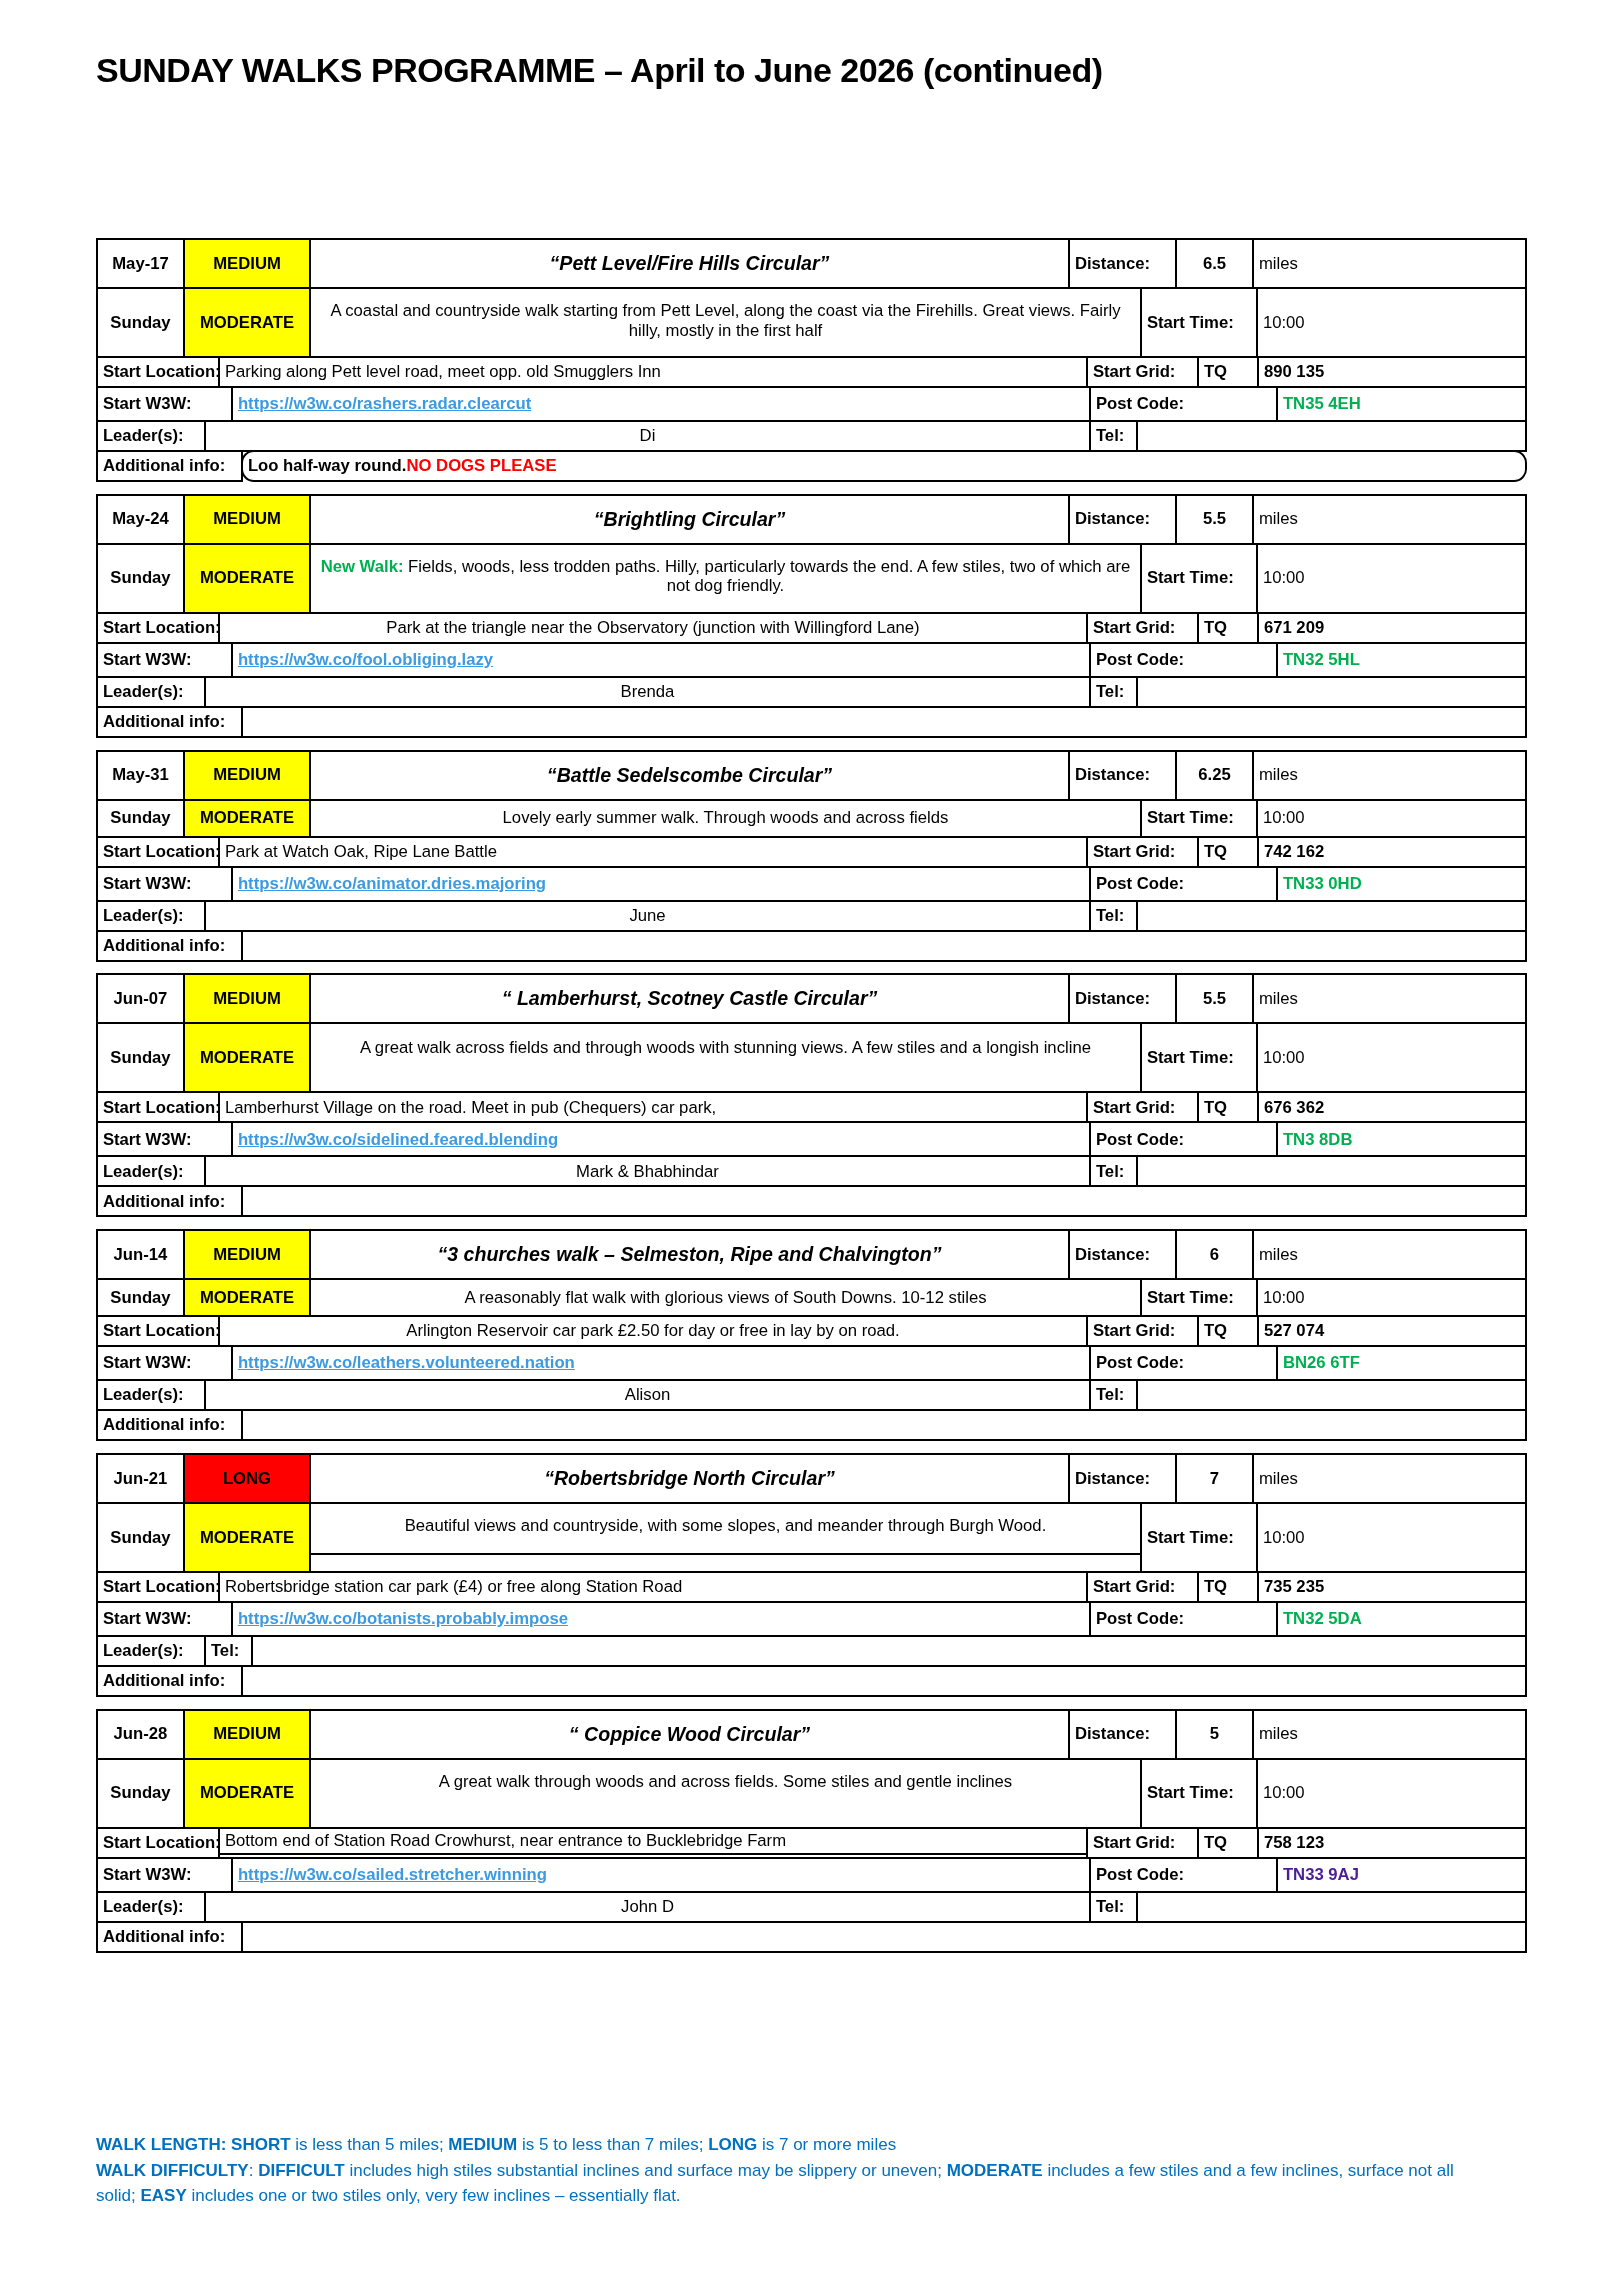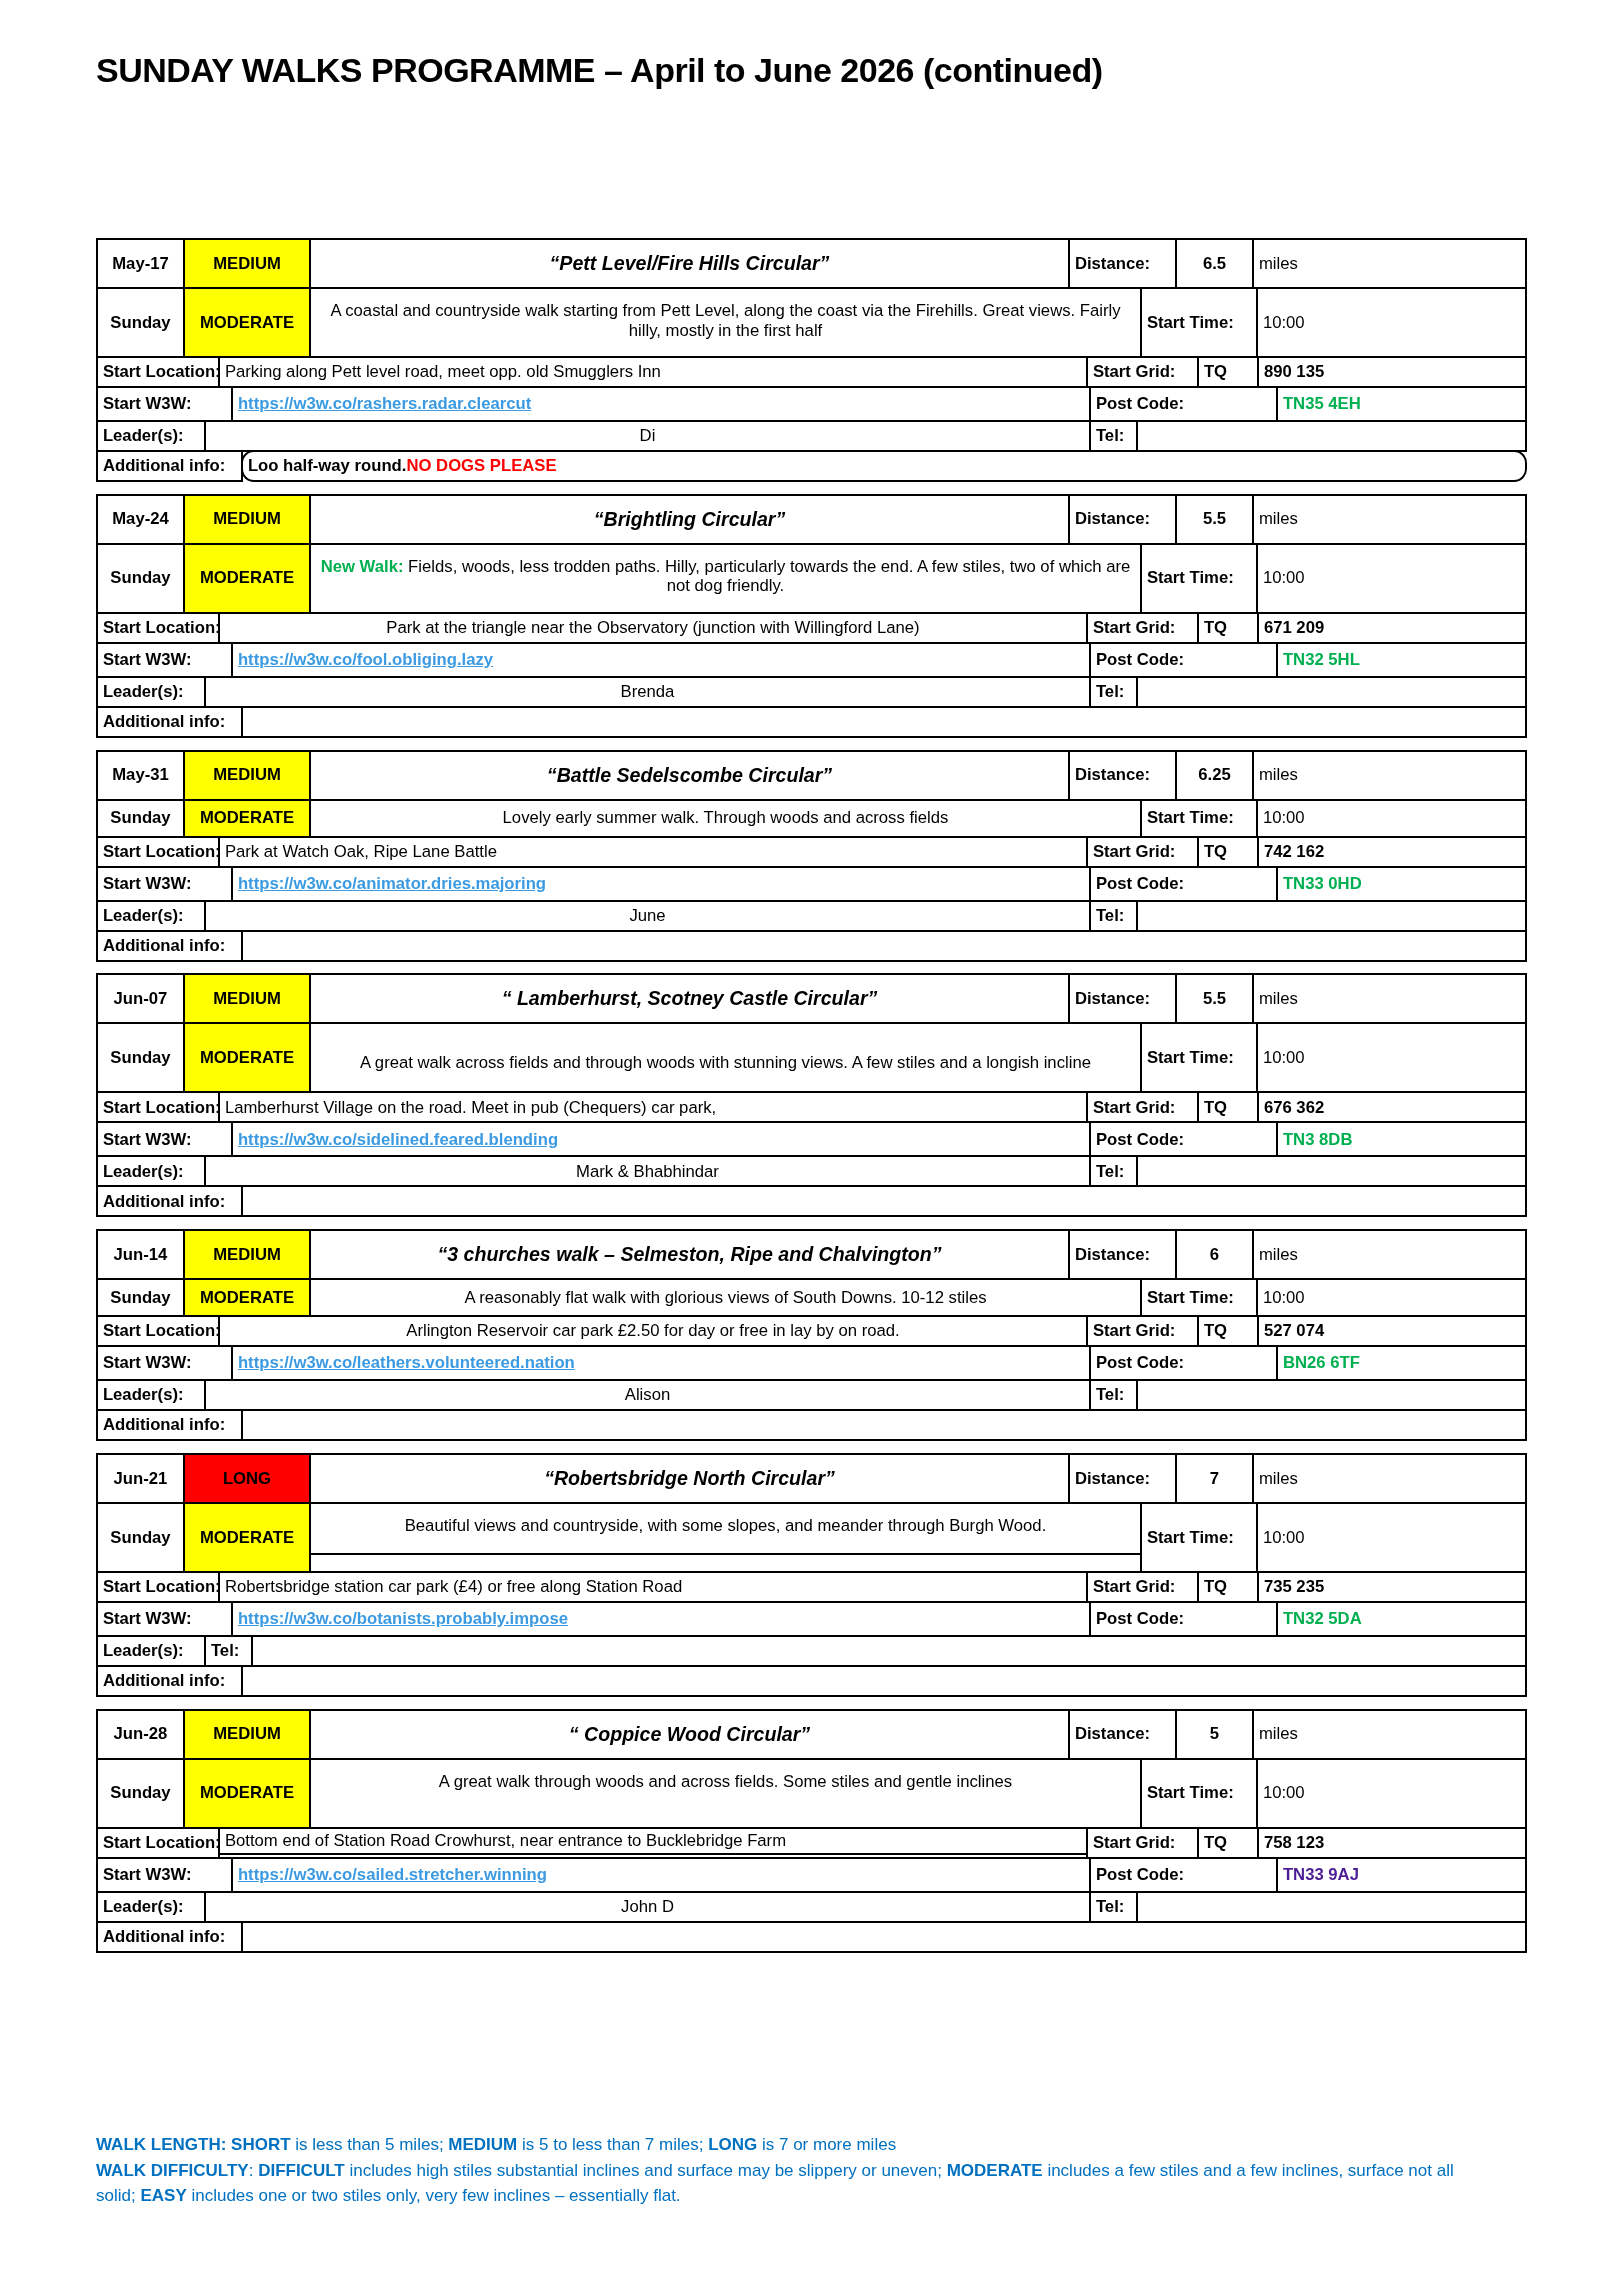--- a/index.html
+++ b/index.html
@@ -160,21 +160,21 @@
         <div class="cell bold center nowrap" style="width: 89px; flex: 0 0 89px; height: 51px;">Jun-07</div>
         <div class="cell bold center" style="width: 128px; flex: 0 0 128px; height: 51px; background: rgb(255, 255, 0);">MEDIUM</div>
         <div class="cell walk-title center" style="width: 761px; flex: 0 0 761px; height: 51px;">“ Lamberhurst, Scotney Castle Circular”</div>
         <div class="cell bold nowrap" style="width: 109px; flex: 0 0 109px; height: 51px;">Distance:</div>
         <div class="cell bold center" style="width: 79px; flex: 0 0 79px; height: 51px;">5.5</div>
         <div class="cell grow" style="width: auto; height: 51px;">miles</div>
       </div>
       <div class="row">
         <div class="cell bold center" style="width: 89px; flex: 0 0 89px; height: 71px;">Sunday</div>
         <div class="cell bold center" style="width: 128px; flex: 0 0 128px; height: 71px; background: rgb(255, 255, 0);">MODERATE</div>
-        <div class="cell center" style="width: 833px; flex: 0 0 833px; height: 71px; display: block; text-align: center; padding-top: 29px;"><span>A great walk across fields and through woods with stunning views. A few stiles and a longish incline</span></div>
+        <div class="cell center" style="width: 833px; flex: 0 0 833px; height: 71px; display: block; text-align: center; padding-top: 14px;"><span>A great walk across fields and through woods with stunning views. A few stiles and a longish incline</span></div>
         <div class="cell bold nowrap" style="width: 118px; flex: 0 0 118px; height: 71px;">Start Time:</div>
         <div class="cell grow" style="width: auto; height: 71px;">10:00</div>
       </div>
       <div class="row">
         <div class="cell bold nowrap" style="width: 124px; flex: 0 0 124px; height: 32px;">Start Location:</div>
         <div class="cell  nowrap" style="width: 870px; flex: 0 0 870px; height: 32px;">Lamberhurst Village on the road. Meet in pub (Chequers) car park,</div>
         <div class="cell bold nowrap" style="width: 113px; flex: 0 0 113px; height: 32px;">Start Grid:</div>
         <div class="cell bold" style="width: 62px; flex: 0 0 62px; height: 32px;">TQ</div>
         <div class="cell bold grow" style="width: auto; height: 32px;">676 362</div>
       </div>

